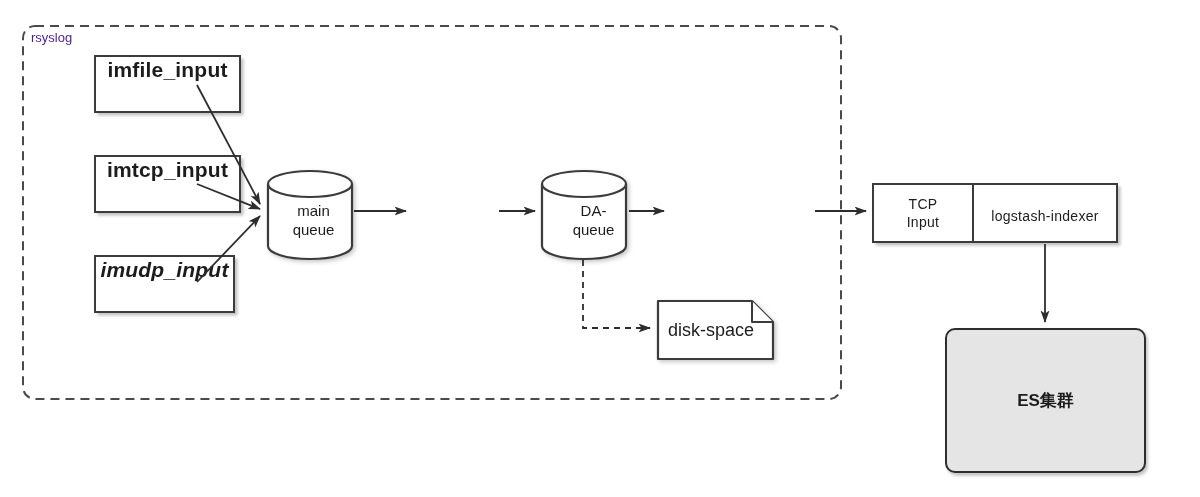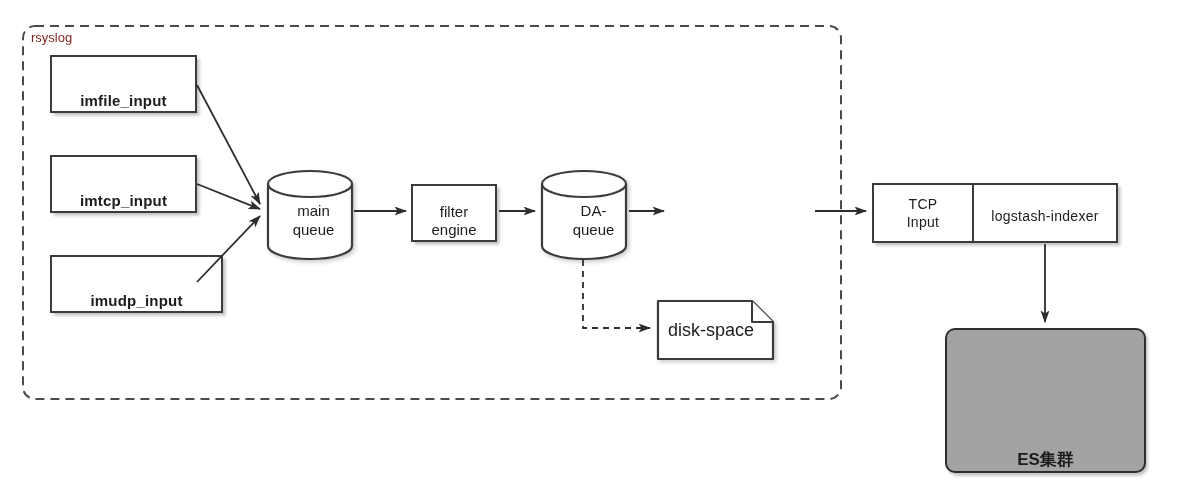--- a/index.html
+++ b/index.html
@@ -20,35 +20,36 @@
     position: absolute;
     left: 0;
     top: 0;
     pointer-events: none;
   }
   .group-label {
     position: absolute;
     left: 31px;
     top: 30px;
     font-size: 13px;
-    color: #7f1d1d;
+    color: #4c1d95;
   }
   .box {
     position: absolute;
     box-sizing: border-box;
     background: #ffffff;
     border: 2px solid #3b3b3b;
     box-shadow: 2.5px 2.5px 3px rgba(0,0,0,0.25);
     display: flex;
-    align-items: flex-end;
+    align-items: flex-start;
     justify-content: center;
     text-align: center;
-    font-size: 15px;
+    font-size: 21px;
     line-height: 1.25;
     white-space: pre-line;
+    margin-left: 44px;
   }
   .input-box { font-weight: 600; letter-spacing: 0.2px; }
   .light-label { font-weight: 400; letter-spacing: 0.3px; }
   .cylnode {
     position: absolute;
   }
   .cylnode svg, .docnode svg {
     position: absolute;
     left: 0; top: 0;
     filter: drop-shadow(2px 2px 2px rgba(0,0,0,0.22));
@@ -94,26 +95,26 @@
     font-size: 14px;
     line-height: 1.3;
     white-space: pre-line;
     letter-spacing: 0.3px;
   }
   .split-box .cell-left { width: 98px; border-right: 2px solid #3b3b3b; }
   .split-box .cell-right { flex: 1; margin-top: 6px; }
   .rounded-box {
     position: absolute;
     box-sizing: border-box;
-    background: #a3a3a3;
+    background: #e5e5e5;
     border: 2px solid #2e2e2e;
     border-radius: 10px;
     box-shadow: 2px 2.5px 3px rgba(0,0,0,0.22);
     display: flex;
-    align-items: flex-end;
+    align-items: center;
     justify-content: center;
     font-size: 17px;
     font-weight: bold;
   }
 </style>
 </head>
 <body>
 
 <div class="canvas">
 
@@ -122,37 +123,33 @@
   </svg>
 
   <div class="group-label">rsyslog</div>
 
   <div class="box input-box" style="left:50px; top:55px; width:147px; height:58px;">
     <span>imfile_input</span>
   </div>
   <div class="box input-box" style="left:50px; top:155px; width:147px; height:58px;">
     <span>imtcp_input</span>
   </div>
-  <div class="box input-box" style="left:50px; top:255px; width:173px; height:58px;">
+  <div class="box input-box" style="left:50px; top:255px; width:141px; height:58px;font-style:italic;">
     <span>imudp_input</span>
   </div>
 
   <div class="cylnode" style="left:266px; top:169px; width:88px; height:92px;">
     <svg width="88" height="92" viewBox="0 0 88 92">
       <path d="M2,15 L2,77 A42,13 0 0 0 86,77 L86,15" fill="#ffffff" stroke="#3b3b3b" stroke-width="2.2"></path>
       <ellipse cx="44" cy="15" rx="42" ry="13" fill="#ffffff" stroke="#3b3b3b" stroke-width="2.2"></ellipse>
     </svg>
     <div class="label">main
 queue</div>
   </div>
 
-  <div class="box" style="left:411px; top:184px; width:86px; height:58px;">
-    <span>filter
-engine</span>
-  </div>
 
   <div class="cylnode" style="left:540px; top:169px; width:100px; height:92px;">
     <svg width="88" height="92" viewBox="0 0 88 92">
       <path d="M2,15 L2,77 A42,13 0 0 0 86,77 L86,15" fill="#ffffff" stroke="#3b3b3b" stroke-width="2.2"></path>
       <ellipse cx="44" cy="15" rx="42" ry="13" fill="#ffffff" stroke="#3b3b3b" stroke-width="2.2"></ellipse>
     </svg>
     <div class="label">DA-
 queue</div>
   </div>
 

